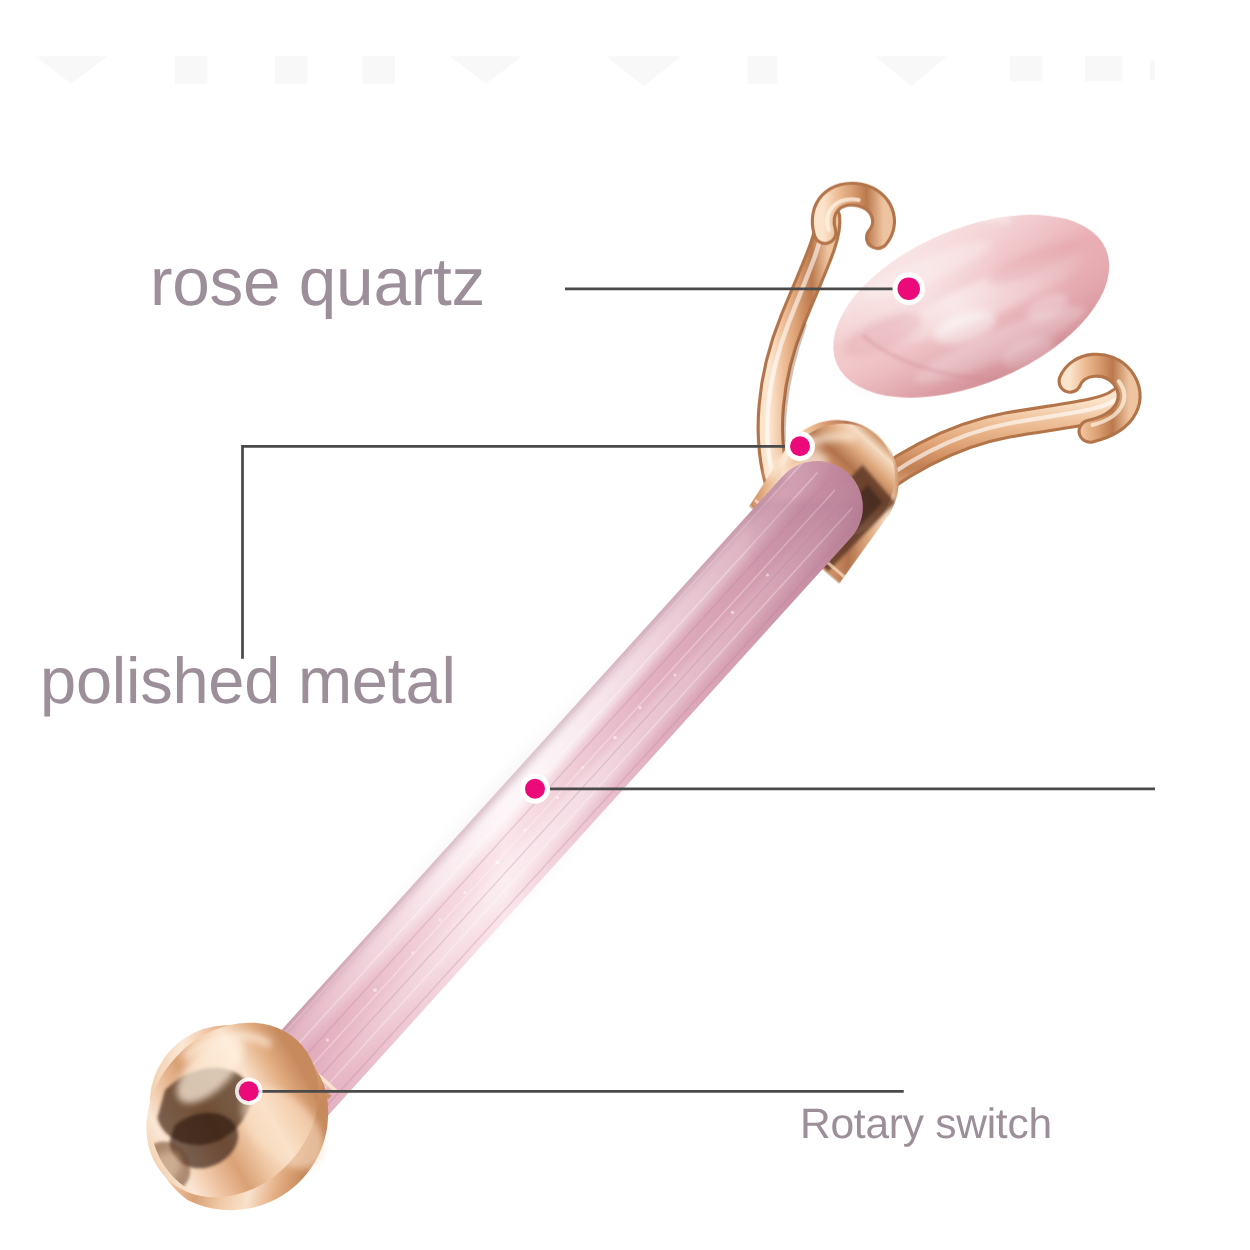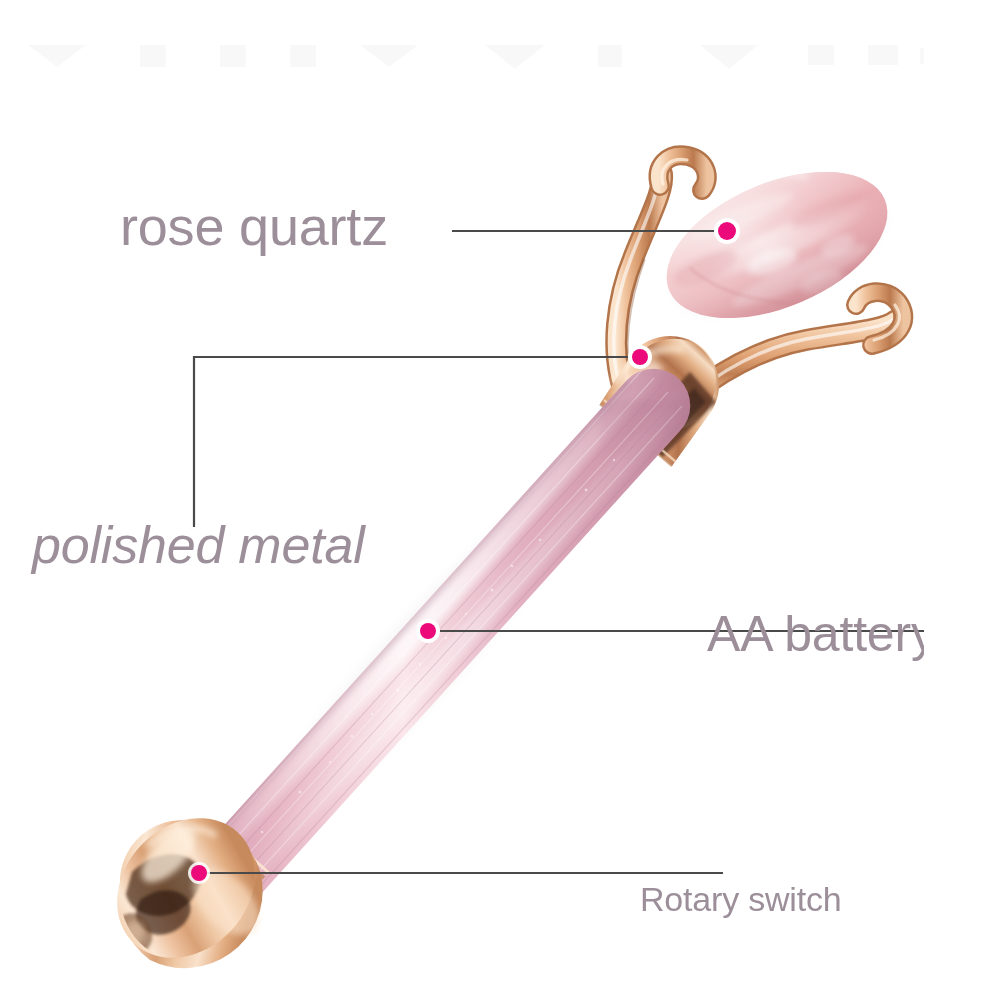--- a/index.html
+++ b/index.html
@@ -36,21 +36,20 @@
   }
   #label-rose-quartz {
     left: 120px;
     top: 199px;
     font-size: 54px;
   }
   #label-polished-metal {
     left: 32px;
     top: 519px;
     font-size: 52px;
-    font-style: italic;
   }
   #label-aa-battery {
     left: 707px;
     top: 609px;
     font-size: 50px;
   }
   #label-rotary-switch {
     left: 640px;
     top: 882px;
     font-size: 34px;
@@ -437,17 +436,16 @@
         <circle cx="199" cy="873" r="11" fill="#ffffff" opacity="0.85"></circle>
         <circle cx="199" cy="873" r="8" fill="#ec0a7b"></circle>
       </g>
     </g>
   </svg>
 
   <div class="callout-label" id="label-rose-quartz">rose quartz</div>
 
   <div class="callout-label" id="label-polished-metal">polished metal</div>
 
-  <div class="callout-label" id="label-aa-battery">AA battery</div>
 
   <div class="callout-label" id="label-rotary-switch">Rotary switch</div>
 
 </div>
 
 </body></html>

